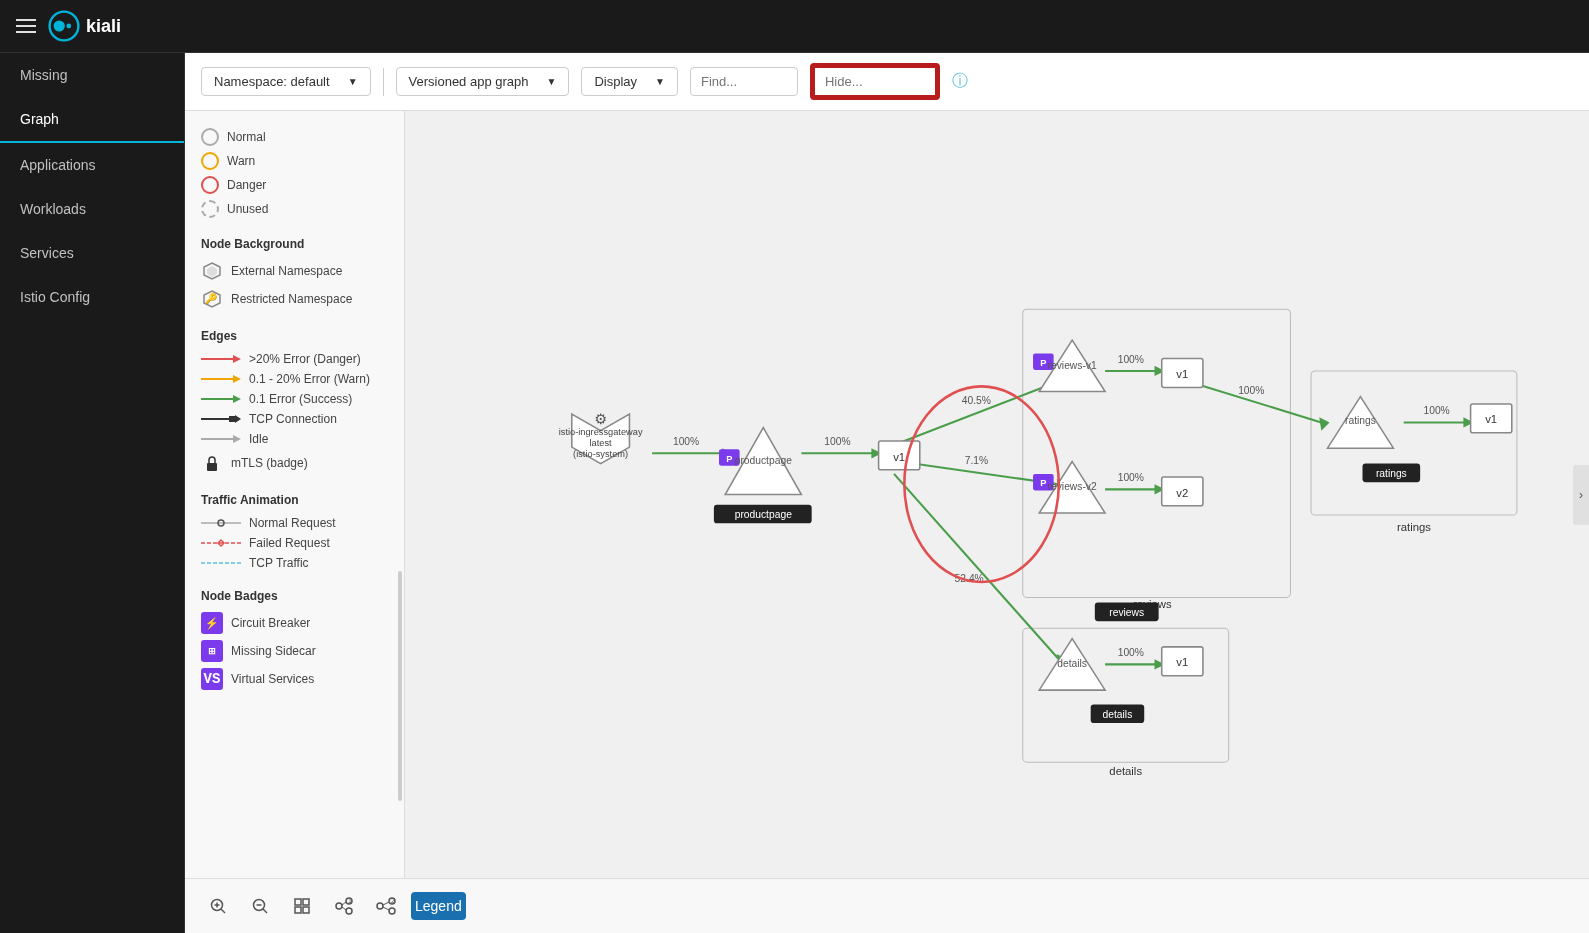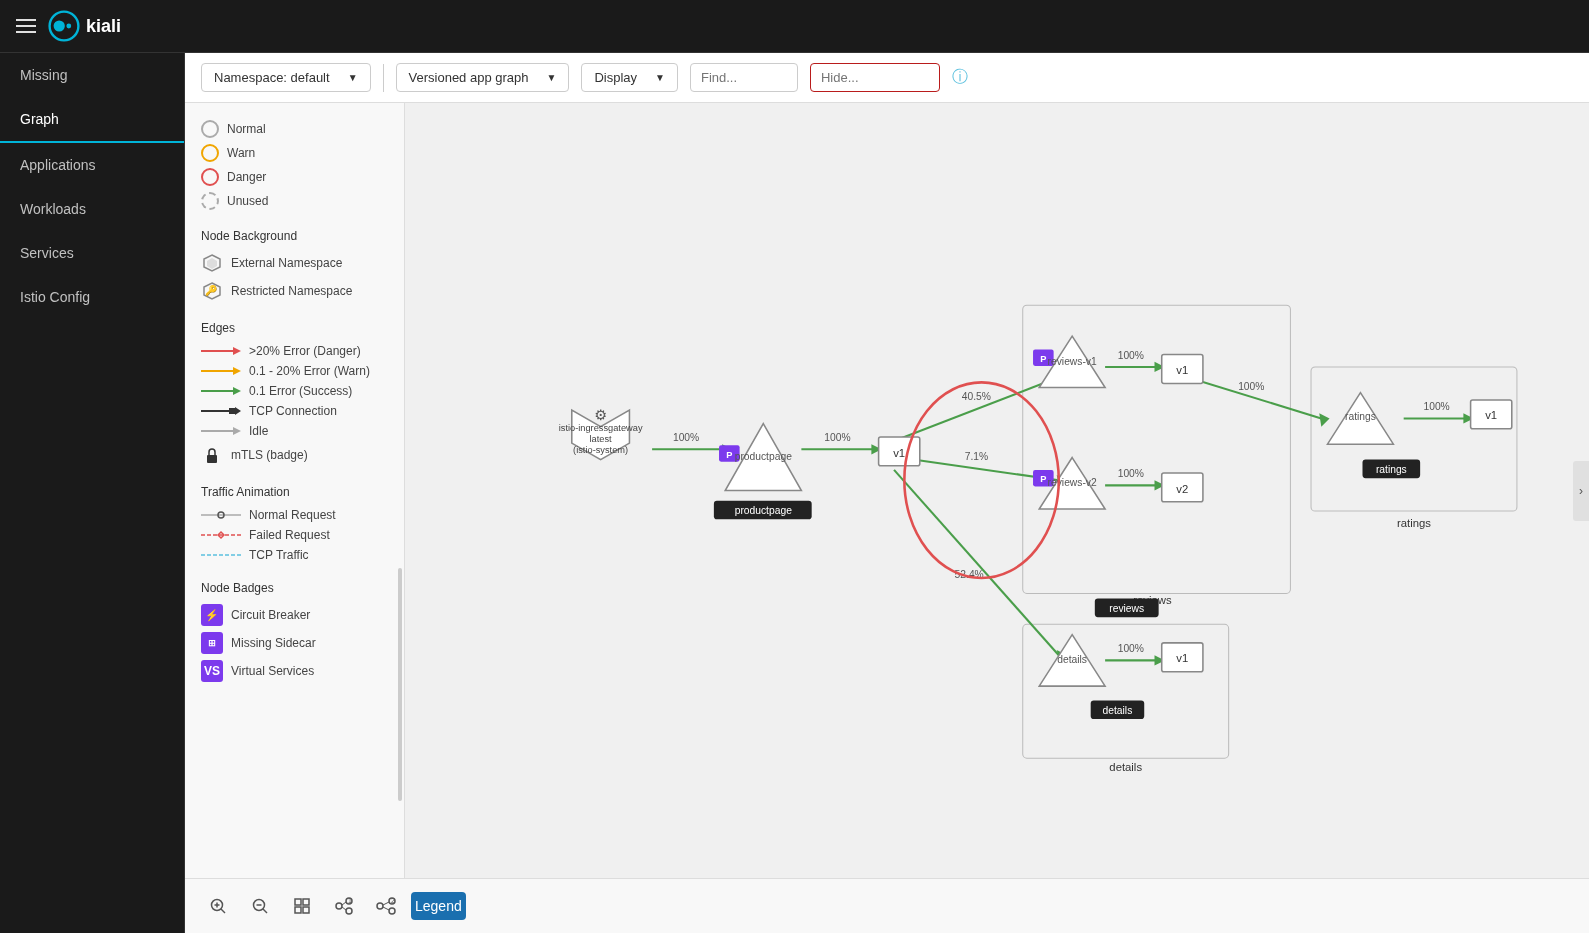--- a/index.html
+++ b/index.html
@@ -23,30 +23,30 @@
 
     
     .content { flex: 1; display: flex; flex-direction: column; background: #fff; overflow: hidden; }
 
     
     .toolbar { background: #fff; padding: 10px 16px; display: flex; align-items: center; gap: 12px; border-bottom: 1px solid #ddd; flex-shrink: 0; }
     .dropdown-btn { display: flex; align-items: center; gap: 18px; padding: 6px 12px; border: 1px solid #ccc; border-radius: 4px; background: #fff; cursor: pointer; font-size: 13px; color: #333; }
     .dropdown-btn .arrow { font-size: 10px; }
     .separator { width: 1px; height: 28px; background: #ccc; }
     .find-input { padding: 6px 10px; border: 1px solid #ccc; border-radius: 4px; font-size: 13px; color: #999; width: 108px; }
-    .hide-input { padding: 6px 10px; border: 1px solid #b91c1c; border-radius: 4px; font-size: 13px; color: #999; width: 130px; }
+    .hide-input { padding: 6px 10px; border: 5px solid #b91c1c; border-radius: 4px; font-size: 13px; color: #999; width: 130px; }
     .info-icon { color: #5bc0de; font-size: 16px; cursor: pointer; }
 
     
     .graph-area { flex: 1; display: flex; overflow: hidden; }
 
     
     .legend-panel { width: 220px; background: #f8f8f8; border-right: 1px solid #ddd; overflow-y: auto; flex-shrink: 0; padding: 10px 0; }
     .legend-section { padding: 4px 16px 8px; }
-    .legend-section-title { font-size: 12px; font-weight: 400; color: #333; margin-bottom: 6px; margin-top: 4px; }
+    .legend-section-title { font-size: 12px; font-weight: 700; color: #333; margin-bottom: 6px; margin-top: 4px; }
     .legend-item { display: flex; align-items: center; gap: 8px; padding: 3px 0; font-size: 12px; color: #444; }
     .legend-circle { width: 18px; height: 18px; border-radius: 50%; border: 2px solid; flex-shrink: 0; }
     .circle-normal { border-color: #aaa; background: transparent; }
     .circle-warn { border-color: #f0a500; background: transparent; }
     .circle-danger { border-color: #e05050; background: transparent; }
     .circle-unused { border-color: #aaa; background: transparent; border-style: dashed; }
 
     .legend-icon { width: 22px; height: 22px; display: flex; align-items: center; justify-content: center; flex-shrink: 0; }
     .legend-arrow { width: 40px; height: 12px; flex-shrink: 0; display: flex; align-items: center; }
 
@@ -262,21 +262,21 @@
           <div class="legend-section-title">Node Badges</div>
           <div class="legend-item">
             <div class="badge-icon badge-cb">⚡</div>
             <span>Circuit Breaker</span>
           </div>
           <div class="legend-item">
             <div class="badge-icon badge-ms" style="font-size:9px;">⊞</div>
             <span>Missing Sidecar</span>
           </div>
           <div class="legend-item">
-            <div class="badge-icon badge-vs" style="font-size:12px;">VS</div>
+            <div class="badge-icon badge-vs" style="font-size:14px;font-family:Liberation Mono, monospace;">VS</div>
             <span>Virtual Services</span>
           </div>
         </div>
 
         <div style="position:absolute; right:2px; top:60%; height:30%; width:4px; background:#ccc; border-radius:2px;"></div>
       </div>
 
       <div class="graph-canvas">
         <svg class="graph-svg" viewBox="0 0 1150 700" preserveAspectRatio="xMidYMid meet">
 

